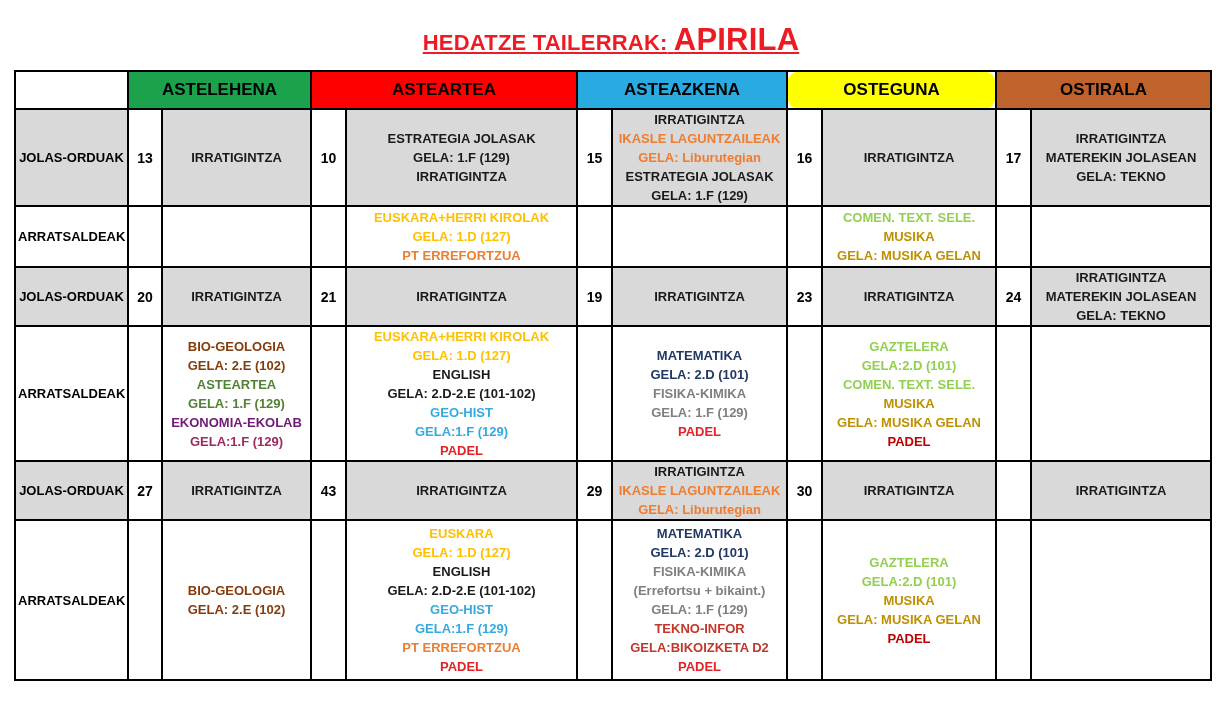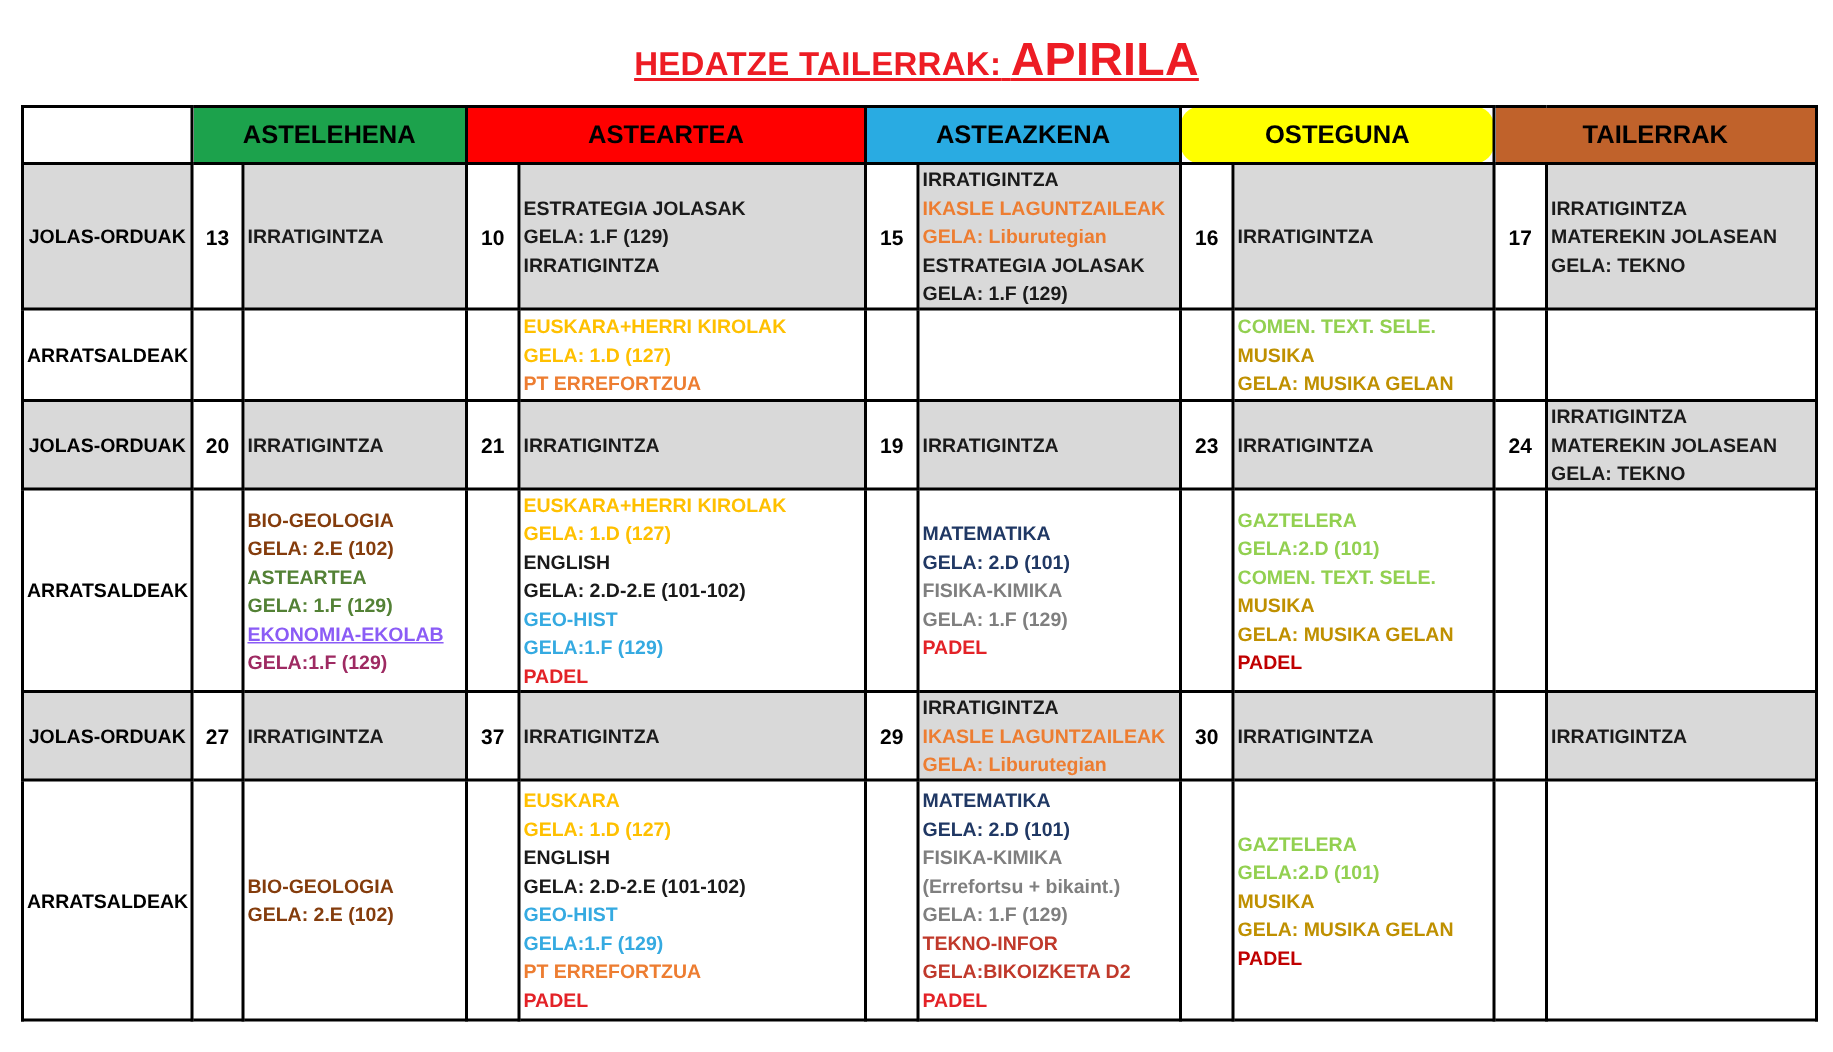--- a/index.html
+++ b/index.html
@@ -37,21 +37,21 @@
   }
   th.corner{border:none;background:#fff;}
   tbody td{background:#fff;}
   td.rowlabel{
     font-size:13px;font-weight:bold;text-align:center;color:#000;
   }
   td.date{
     font-size:14px;font-weight:bold;text-align:center;color:#000;background:#fff !important;
   }
   td.content{
-    font-size:13px;font-weight:bold;line-height:19px;
+    font-size:13px;font-weight:bold;text-align:center;line-height:19px;
   }
   tr.shaded td.rowlabel, tr.shaded td.content{background:#D9D9D9;}
   tbody tr:nth-child(1){height:95px;}
   tbody tr:nth-child(2){height:61px;}
   tbody tr:nth-child(3){height:53px;}
   tbody tr:nth-child(4){height:135px;}
   tbody tr:nth-child(5){height:55px;}
   tbody tr:nth-child(6){height:160px;}
 </style>
 </head>
@@ -76,21 +76,21 @@
     <col style="width:35px">
       <col style="width:180px">
   </colgroup>
   <thead>
       <tr>
         <th class="corner"></th>
         <th colspan="2" style="background: rgb(28, 162, 76);">ASTELEHENA</th>
         <th colspan="2" style="background: rgb(255, 0, 0);">ASTEARTEA</th>
         <th colspan="2" style="background: rgb(41, 171, 226);">ASTEAZKENA</th>
         <th colspan="2" style="background: rgb(255, 255, 0); border-radius: 13px;">OSTEGUNA</th>
-        <th colspan="2" style="background: rgb(192, 98, 43);">TAILERRAK</th>
+        <th colspan="2" style="background: rgb(192, 98, 43);">OSTIRALA</th>
       </tr>
     </thead>
   <tbody>
       <tr class="shaded">
         <td class="rowlabel">JOLAS-ORDUAK</td>
         <td class="date">13</td>
         <td class="content">
           <div style="color: rgb(26, 26, 26);">IRRATIGINTZA</div>
         </td>
         <td class="date">10</td>
@@ -165,21 +165,21 @@
         </td>
       </tr>
       <tr class="plain">
         <td class="rowlabel">ARRATSALDEAK</td>
         <td class="date"></td>
         <td class="content">
           <div style="color: rgb(132, 60, 12);">BIO-GEOLOGIA</div>
           <div style="color: rgb(132, 60, 12);">GELA: 2.E (102)</div>
           <div style="color: rgb(83, 129, 53);">ASTEARTEA</div>
           <div style="color: rgb(83, 129, 53);">GELA: 1.F (129)</div>
-          <div style="color: #8b5cf6; text-decoration: underline;">EKONOMIA-EKOLAB</div>
+          <div style="color: #701a75;">EKONOMIA-EKOLAB</div>
           <div style="color: rgb(158, 42, 98);">GELA:1.F (129)</div>
         </td>
         <td class="date"></td>
         <td class="content">
           <div style="color: rgb(255, 192, 0);">EUSKARA+HERRI KIROLAK</div>
           <div style="color: rgb(255, 192, 0);">GELA: 1.D (127)</div>
           <div style="color: rgb(26, 26, 26);">ENGLISH</div>
           <div style="color: rgb(26, 26, 26);">GELA: 2.D-2.E (101-102)</div>
           <div style="color: rgb(53, 170, 225);">GEO-HIST</div>
           <div style="color: rgb(53, 170, 225);">GELA:1.F (129)</div>
@@ -204,21 +204,21 @@
         </td>
         <td class="date"></td>
         <td class="content"></td>
       </tr>
       <tr class="shaded">
         <td class="rowlabel">JOLAS-ORDUAK</td>
         <td class="date">27</td>
         <td class="content">
           <div style="color: rgb(26, 26, 26);">IRRATIGINTZA</div>
         </td>
-        <td class="date">37</td>
+        <td class="date">43</td>
         <td class="content">
           <div style="color: rgb(26, 26, 26);">IRRATIGINTZA</div>
         </td>
         <td class="date">29</td>
         <td class="content">
           <div style="color: rgb(26, 26, 26);">IRRATIGINTZA</div>
           <div style="color: rgb(237, 125, 49);">IKASLE LAGUNTZAILEAK</div>
           <div style="color: rgb(237, 125, 49);">GELA: Liburutegian</div>
         </td>
         <td class="date">30</td>

